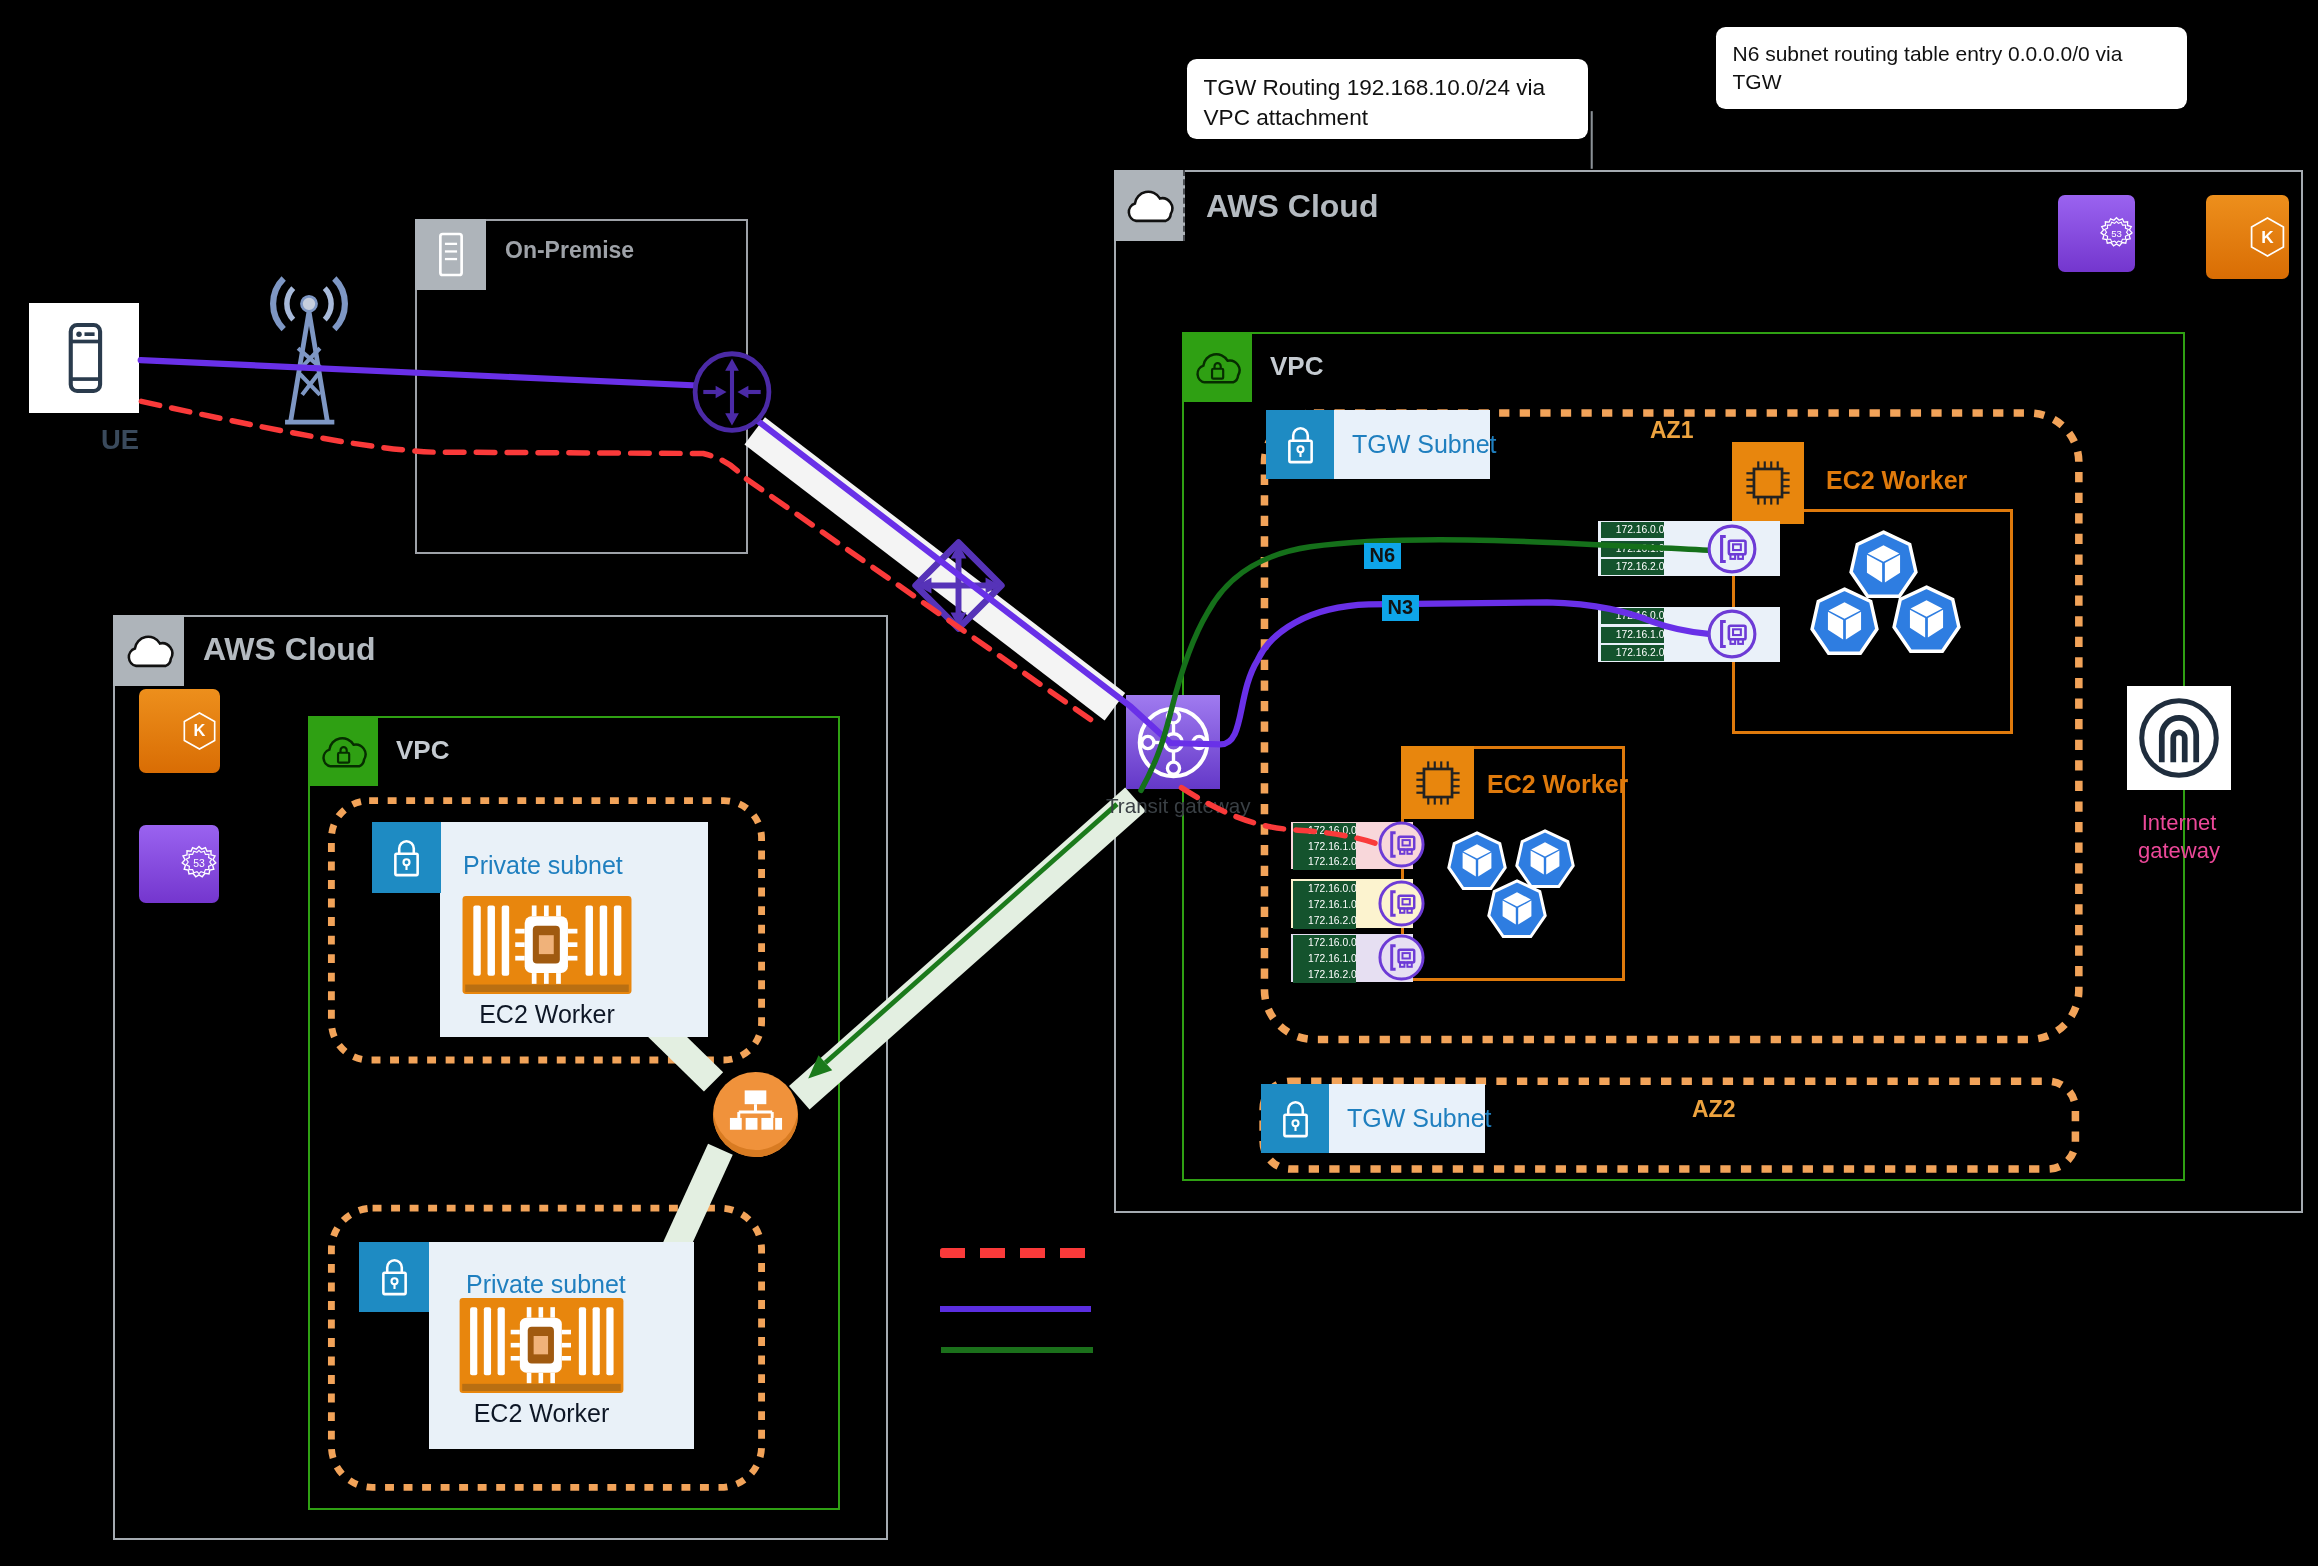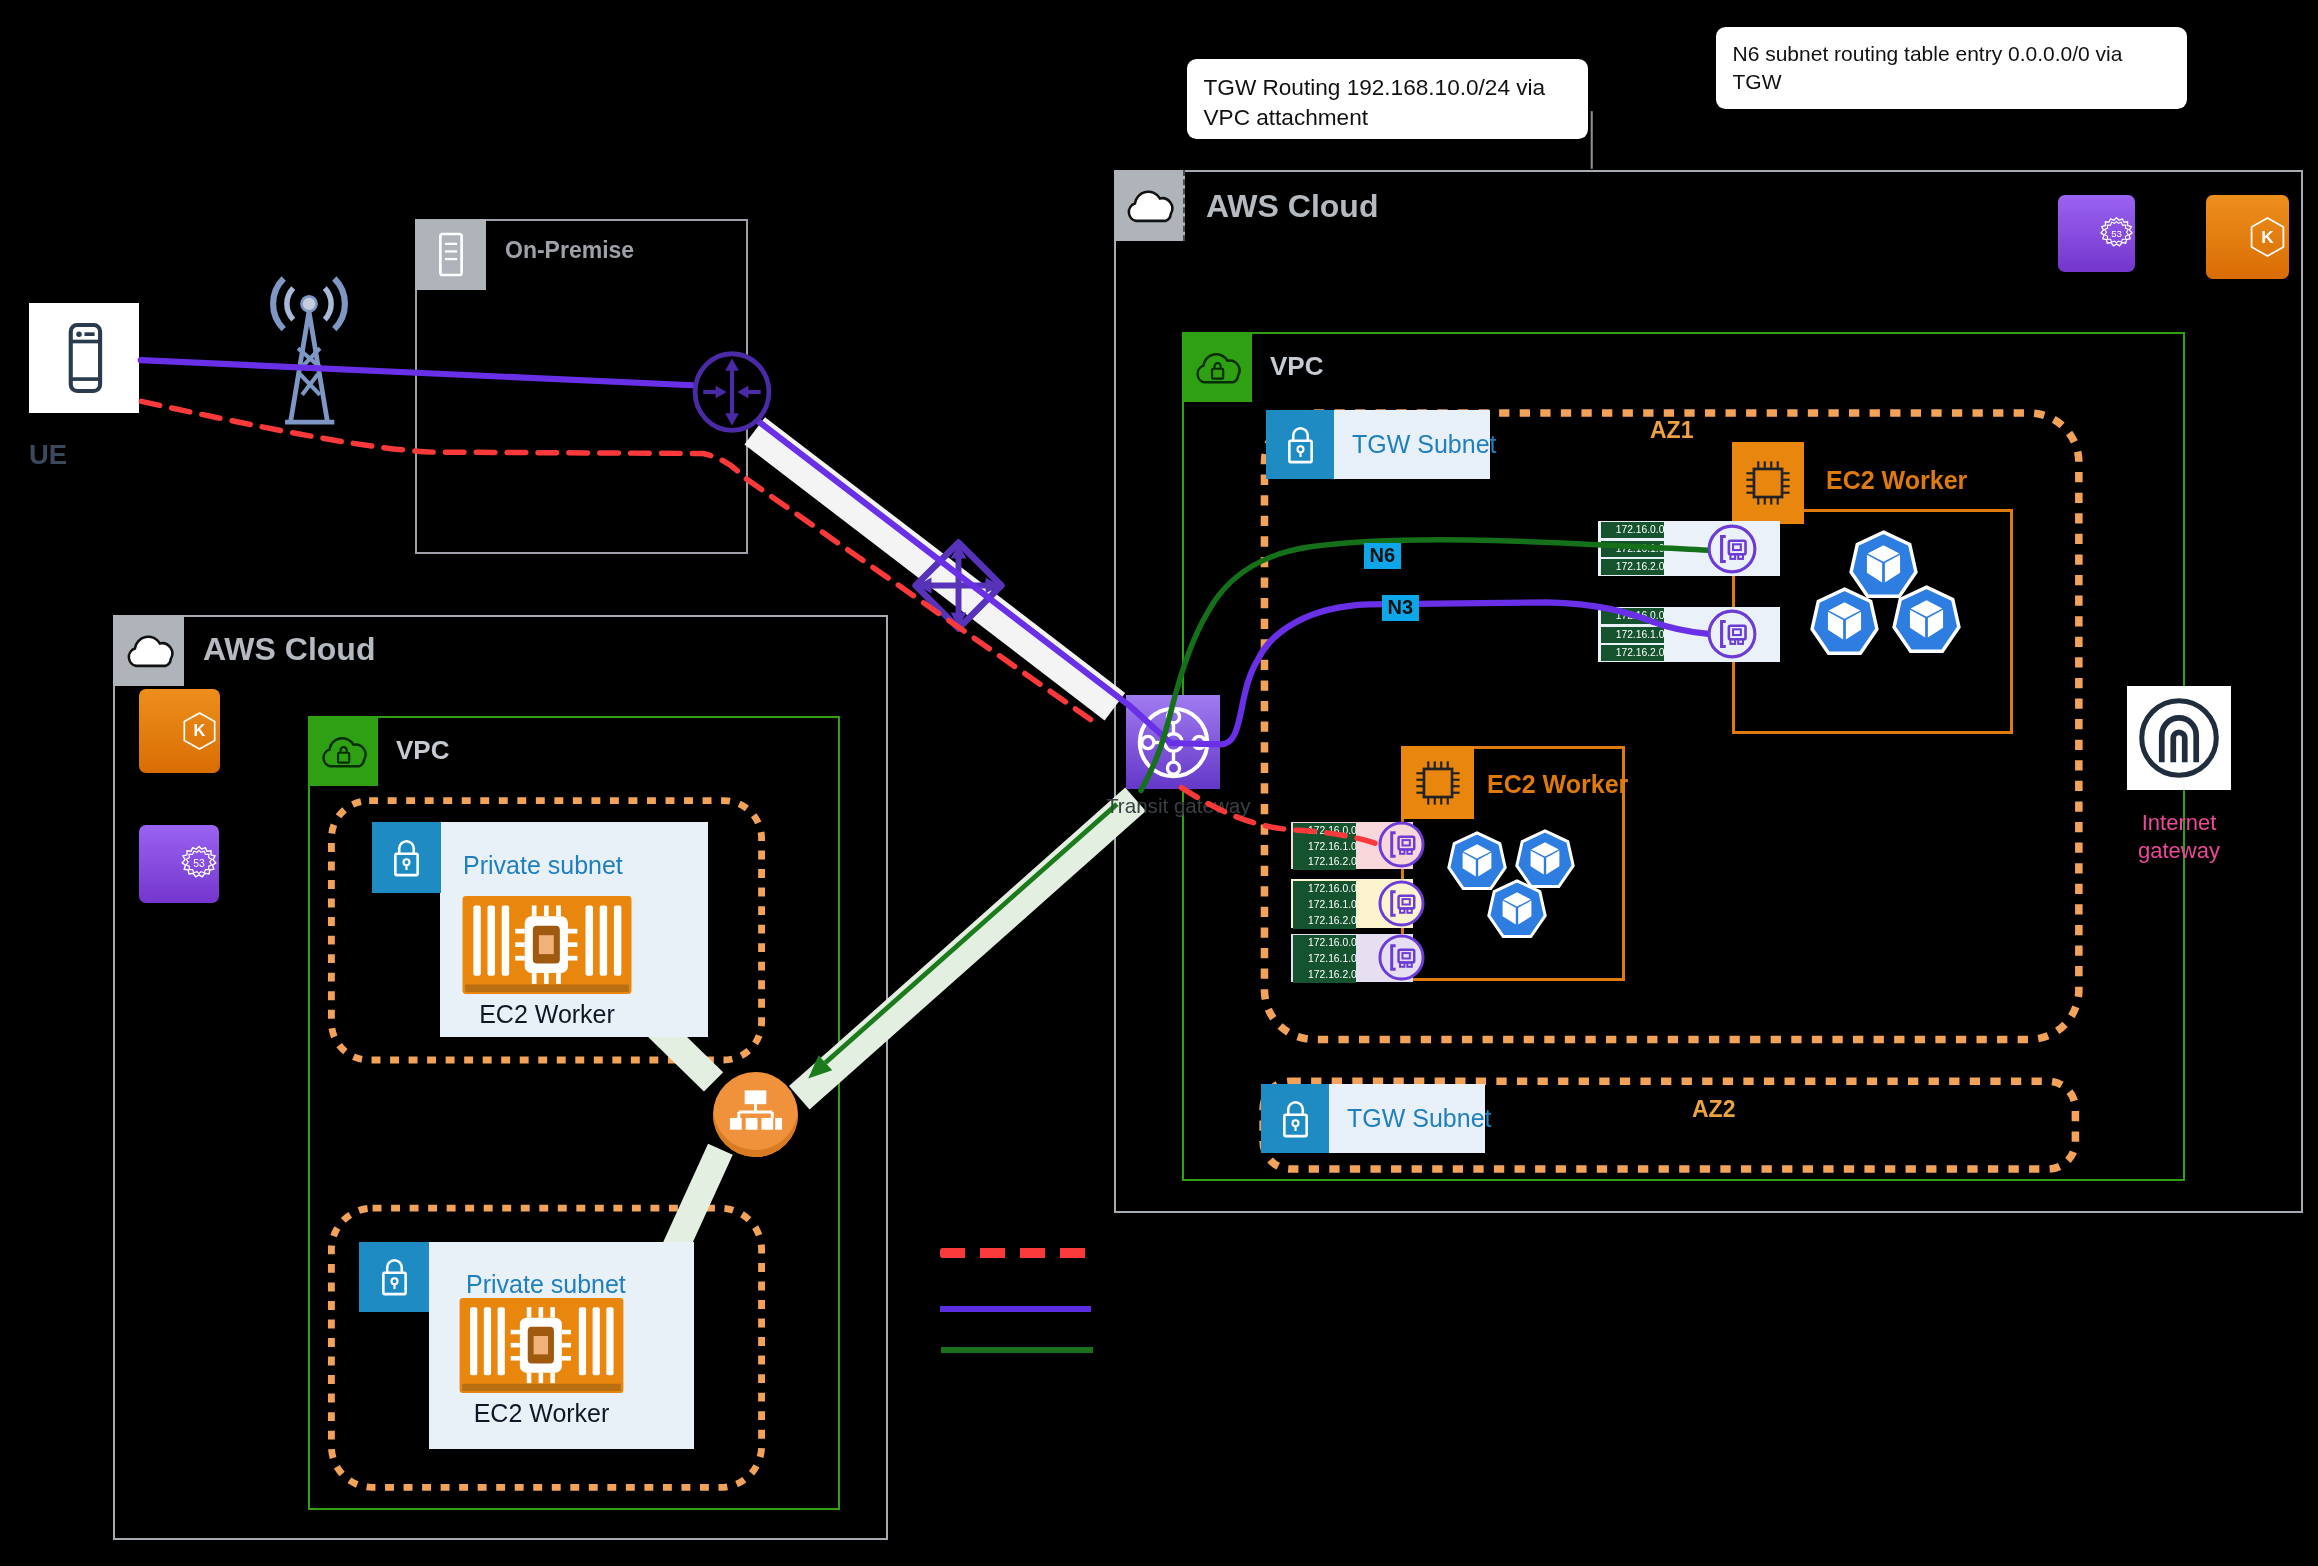--- a/index.html
+++ b/index.html
@@ -27,21 +27,21 @@
   .row-pink{background:#f8d7da;}
   .row-yellow{background:#fcf3cf;}
   .row-lav{background:#e6dff2;}
   .chip{position:absolute;width:48px;height:16px;background:#14532d;color:#fff;font-size:10.3px;line-height:15px;padding-left:15px;white-space:nowrap;overflow:hidden;}
   .white-inner{background:#e9f1f8;}
   .inst-label{color:#0e1726;font-size:25px;text-align:center;}
   .flow-chip{background:#0ea5e9;color:#111;font-size:20px;font-weight:bold;padding:1.4px 5.5px;}
   .igw-label{color:#ec4899;font-size:22px;text-align:center;line-height:1.25;}
   .tg-label{color:#3a4045;font-size:20.6px;white-space:nowrap;}
   .onprem-title{color:#9ea2a8;font-size:23px;font-weight:bold;}
-  .ue-label{color:#3a4a5c;font-size:27.4px;text-align:left;font-weight:bold;margin-top:15px;}
+  .ue-label{color:#3a4a5c;font-size:27.4px;text-align:right;font-weight:bold;}
   svg{display:block;}
 </style>
 </head>
 <body>
 
 <div class="abs note" style="left:1187px;top:19px;width:401px;height:80px;margin-top:40px;">
   <span>TGW Routing 192.168.10.0/24 via VPC attachment</span>
 </div>
 <div class="abs note" style="left:1716px;top:27.4px;width:471px;height:82px;font-size:21px;display:flex;align-items:center;">
   <span>N6 subnet routing table entry 0.0.0.0/0 via TGW</span>

